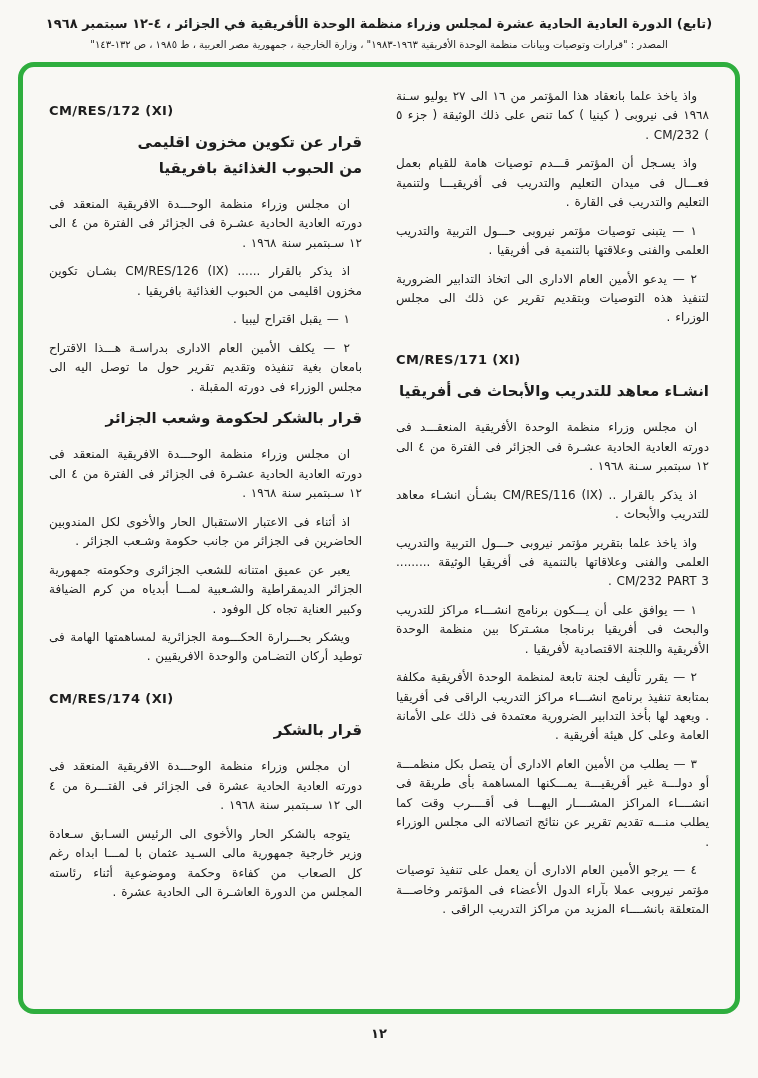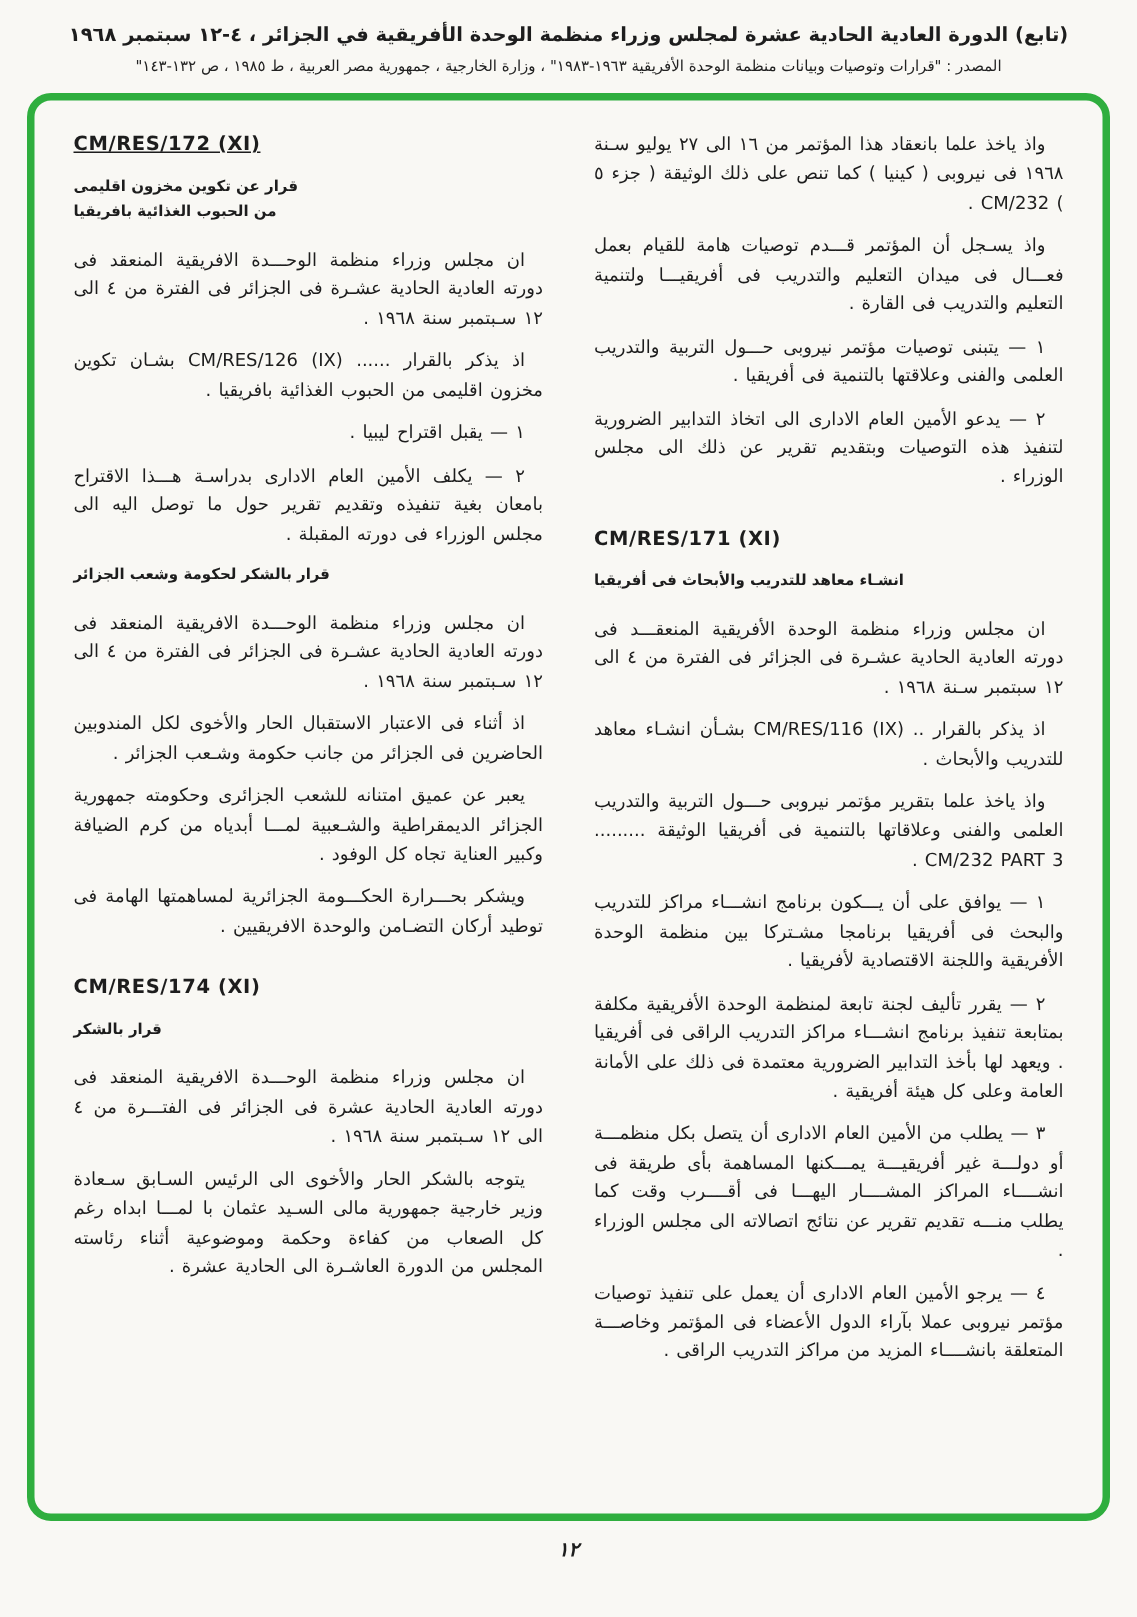--- a/index.html
+++ b/index.html
@@ -61,35 +61,34 @@
   }
   .block-code {
     direction: ltr;
     text-align: left;
     font-weight: bold;
     font-size: 13px;
     letter-spacing: 0.4px;
     margin: 24px 0 12px;
   }
   .block:first-child { margin-top: 0; }
-  .col .block-code:first-child { margin-top: 2px; text-decoration: underline; }
+  .col .block-code:first-child { margin-top: 16px; }
   .block-heading {
     font-weight: bold;
-    font-size: 10px;
-    text-align: left;
+    font-size: 15px;
+    text-align: right;
     line-height: 1.7;
     white-space: pre-line;
     margin: 4px 0 14px;
   }
   .doc-footer {
     text-align: center;
     padding-top: 12px;
     font-size: 13px;
     font-weight: bold;
-    font-style: italic;
   }
 </style>
 </head>
 <body>
 
 <div class="page">
 
   <header class="doc-header">
     <div class="doc-title">(تابع) الدورة العادية الحادية عشرة لمجلس وزراء منظمة الوحدة الأفريقية في الجزائر ، ٤-١٢ سبتمبر ١٩٦٨</div>
     <div class="doc-source">المصدر : "قرارات وتوصيات وبيانات منظمة الوحدة الأفريقية ١٩٦٣-١٩٨٣" ، وزارة الخارجية ، جمهورية مصر العربية ، ط ١٩٨٥ ، ص ١٣٢-١٤٣"</div>

